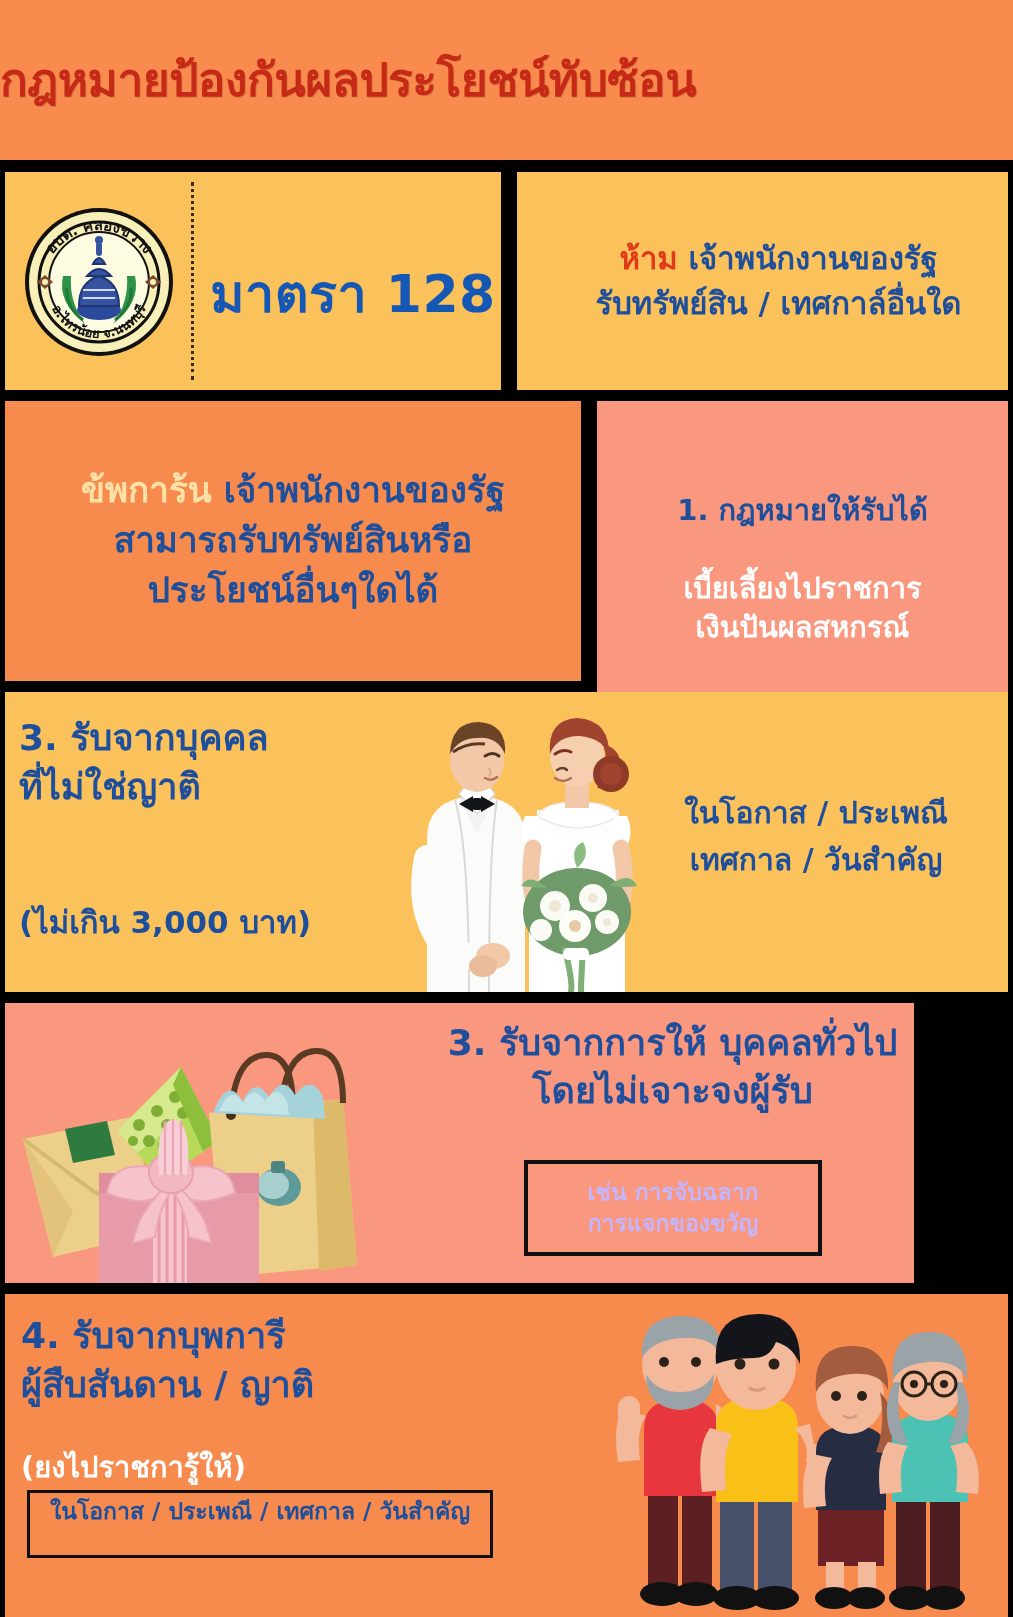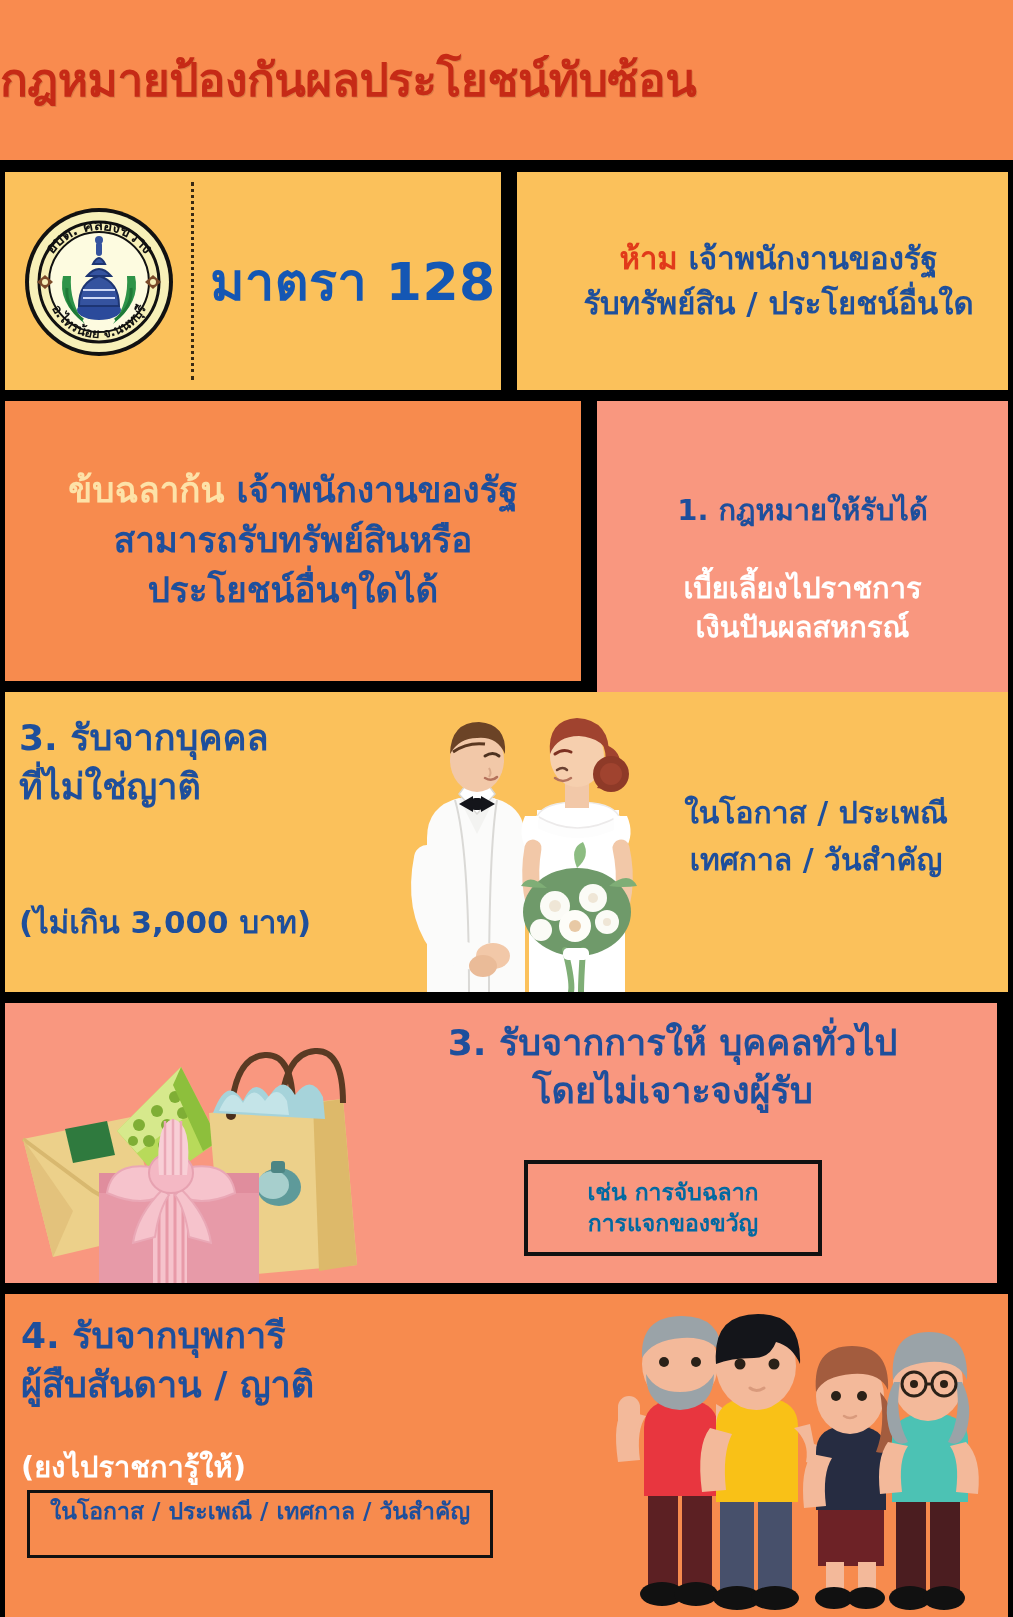--- a/index.html
+++ b/index.html
@@ -44,21 +44,21 @@
     display:flex;align-items:center;justify-content:center;padding-left:32px;
   }
   .dotted-sep{
     position:absolute;left:186px;top:10px;height:198px;
     border-left:3px dotted #3a2a12;
   }
   .logo-wrap{
     position:absolute;left:18px;top:34px;width:152px;height:152px;
   }
   .article-no{
-    position:absolute;left:200px;top:0;width:296px;height:218px;
+    position:absolute;left:200px;top:12px;width:296px;height:218px;
     display:flex;align-items:center;justify-content:center;
     color:#1457b4;font-size:52px;font-weight:bold;letter-spacing:.5px;
   }
   .r1-right-text{
     color:#1e4f9c;font-size:31px;font-weight:bold;
     text-align:center;line-height:1.45;padding:0 10px;
   }
   .ban-word{color:#e13a1a;}
 
   
@@ -98,33 +98,33 @@
   }
   .r3-right{
     position:absolute;right:22px;top:98px;width:340px;
     color:#1e4f9c;font-size:30px;font-weight:bold;
     text-align:center;line-height:1.55;
   }
   .couple{position:absolute;left:392px;top:6px;width:260px;height:294px;}
 
   
   .r4{
-    left:5px;top:1003px;width:992px;height:280px;
+    left:5px;top:1003px;width:909px;height:280px;
     background:#f9977f;
   }
   .r4-head{
     position:absolute;left:340px;top:16px;width:655px;
     color:#1e4f9c;font-size:36px;font-weight:bold;
     text-align:center;line-height:1.32;
   }
   .r4-box{
     position:absolute;left:524px;top:1160px;width:290px;height:88px;
     border:4px solid #111;
     display:flex;align-items:center;justify-content:center;
-    color:#0369a1;font-size:23px;font-weight:bold;text-align:center;line-height:1.35;
+    color:#c4b5fd;font-size:23px;font-weight:bold;text-align:center;line-height:1.35;
   }
   .gifts{position:absolute;left:8px;top:18px;width:350px;height:262px;}
 
   
   .r5{
     left:5px;top:1294px;width:1003px;height:365px;
     background:#f78b4e;
     text-decoration:underline;
   }
   .r5-head{
@@ -197,27 +197,27 @@
     </div>
 
     <div class="dotted-sep"></div>
 
     <div class="article-no">มาตรา 128</div>
   </div>
 
   <div class="band r1-right">
     <div class="r1-right-text">
       <span class="ban-word">ห้าม</span><span> เจ้าพนักงานของรัฐ</span><br>
-      <span>รับทรัพย์สิน / ประโยชน์อื่นใด</span>
+      <span>รับทรัพย์สิน / เทศกาล์อื่นใด</span>
     </div>
   </div>
 
   <div class="band r2-left">
     <div class="r2-left-text">
-      <span class="exempt-word">ข้บฉลาก้น</span><span> เจ้าพนักงานของรัฐ</span><br>
+      <span class="exempt-word">ข้พการ้น</span><span> เจ้าพนักงานของรัฐ</span><br>
       <span>สามารถรับทรัพย์สินหรือ</span><br>
       <span>ประโยชน์อื่นๆใดได้</span>
     </div>
   </div>
 
   <div class="band r2-right">
     <div class="r2-right-text">
       <span class="r2-right-head">1. กฎหมายให้รับได้</span>
       <br>
       <span>เบี้ยเลี้ยงไปราชการ</span><br>

